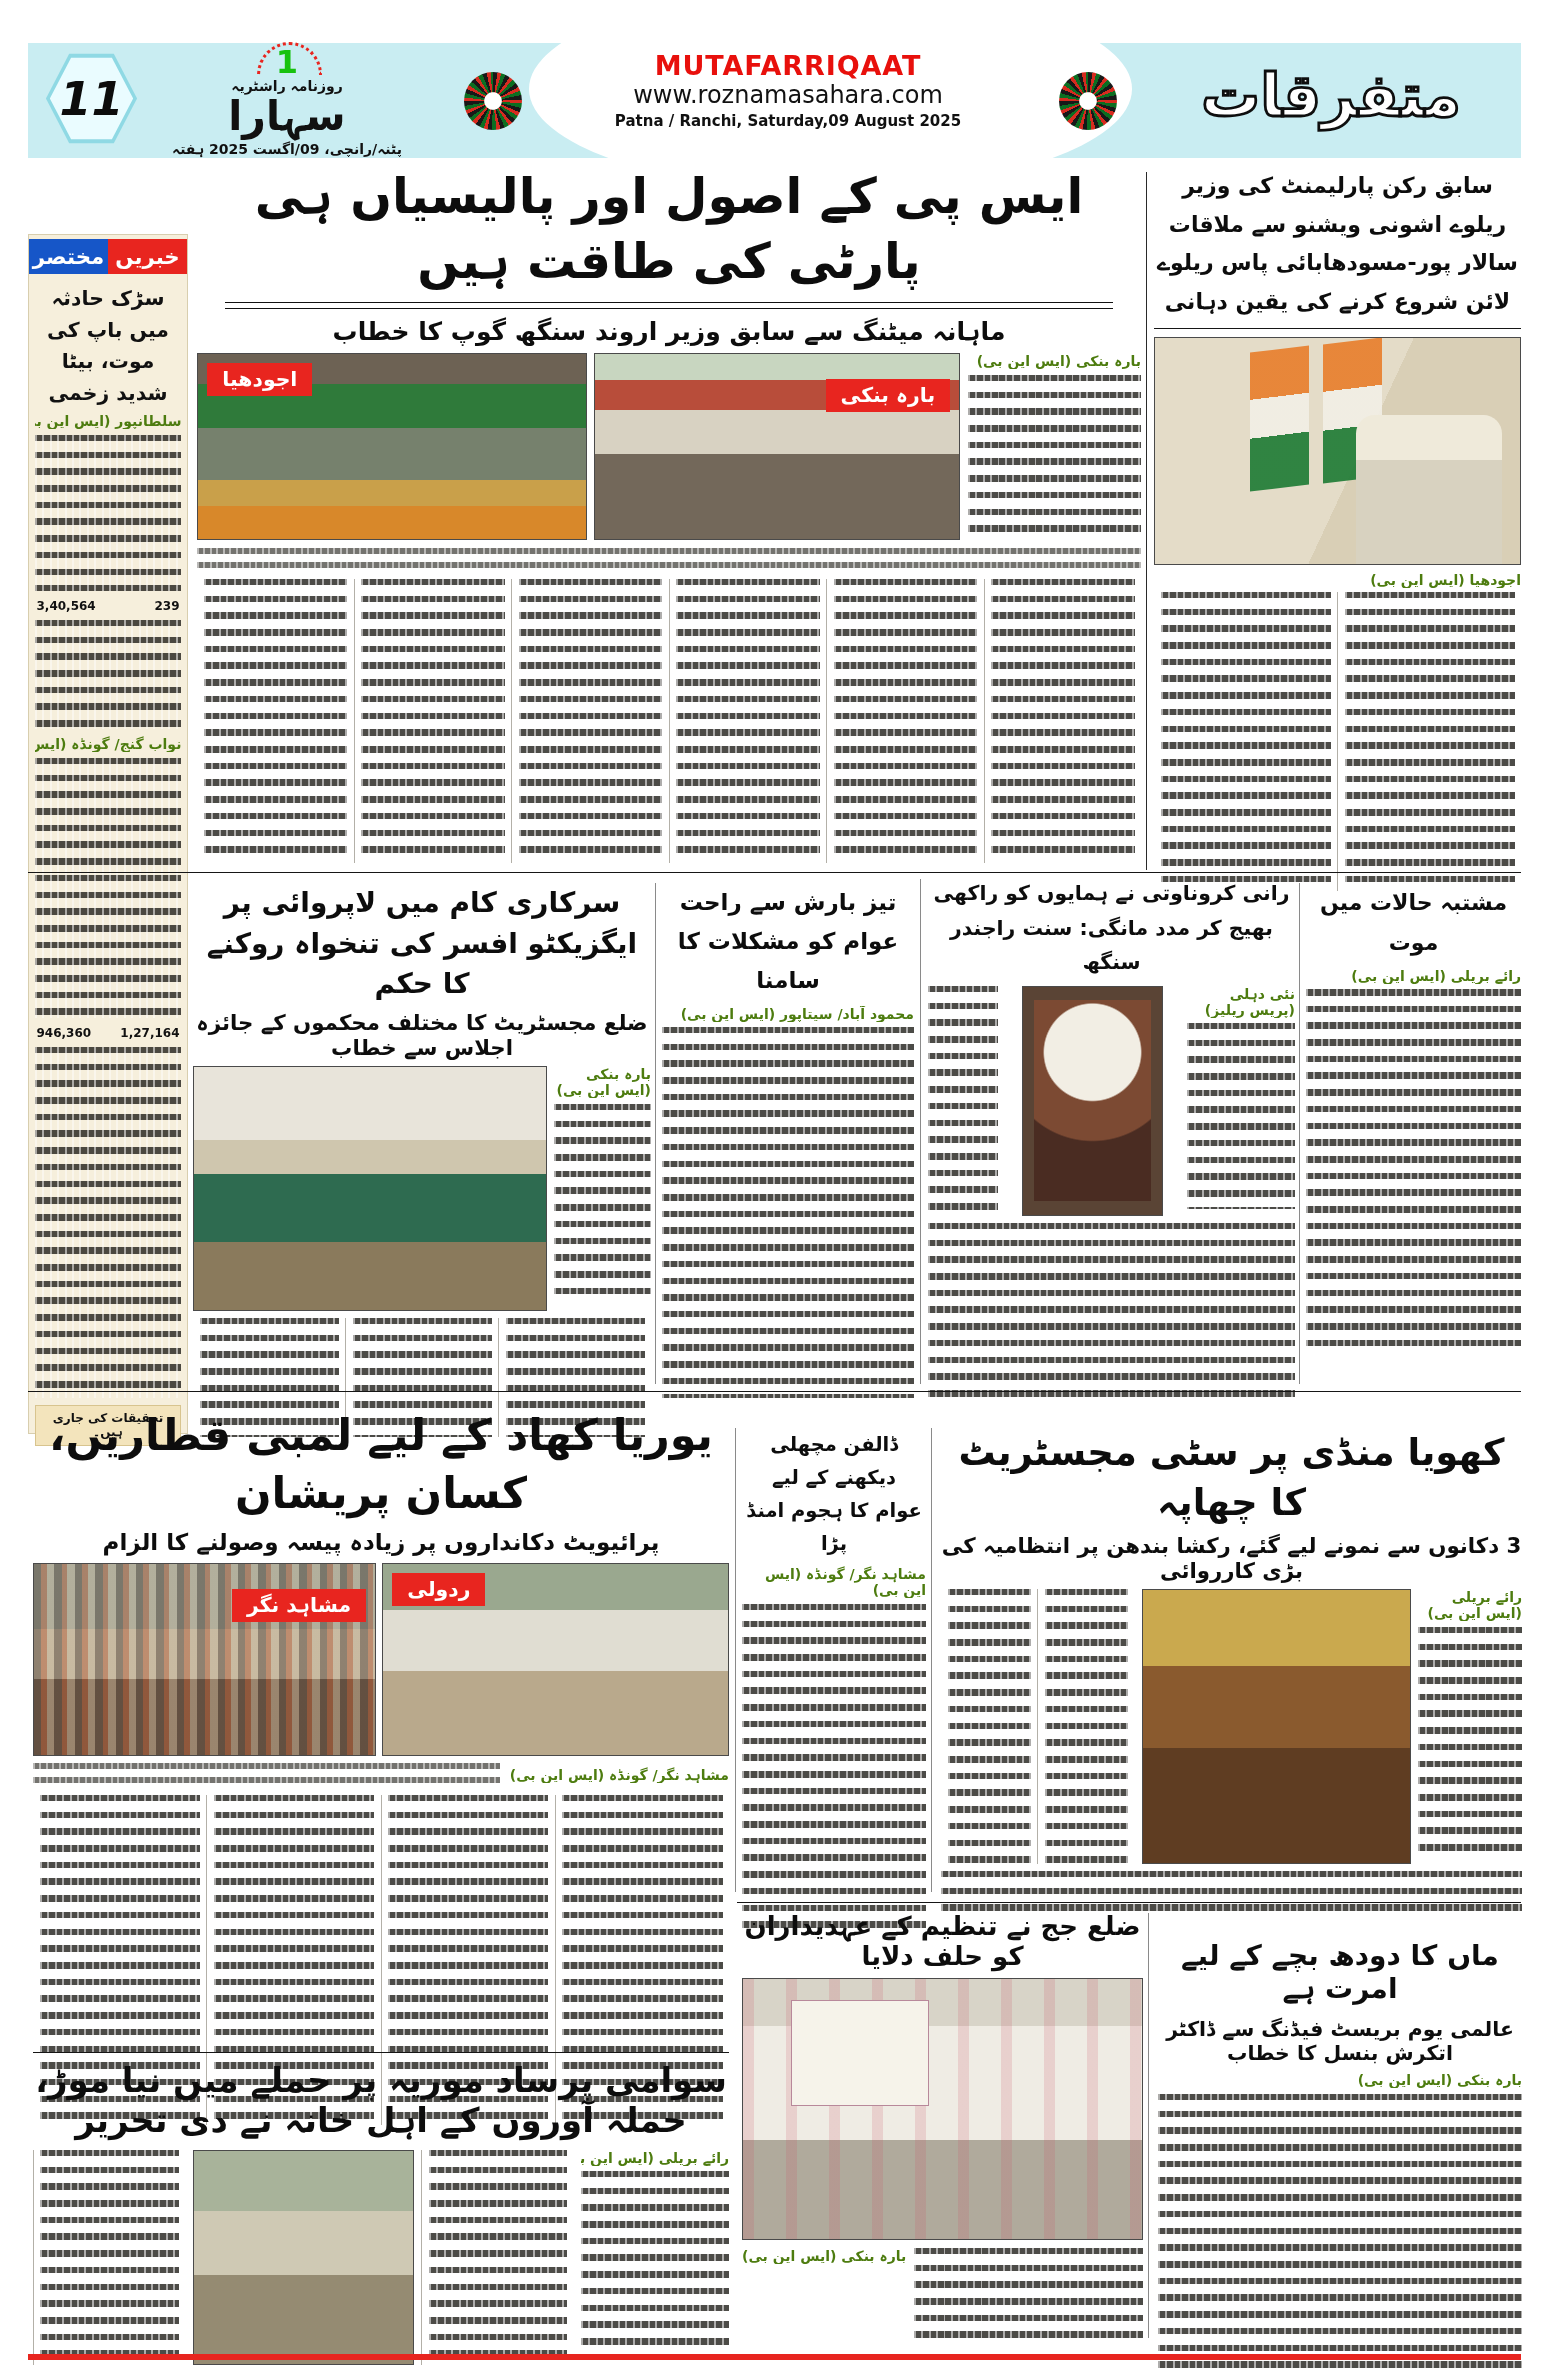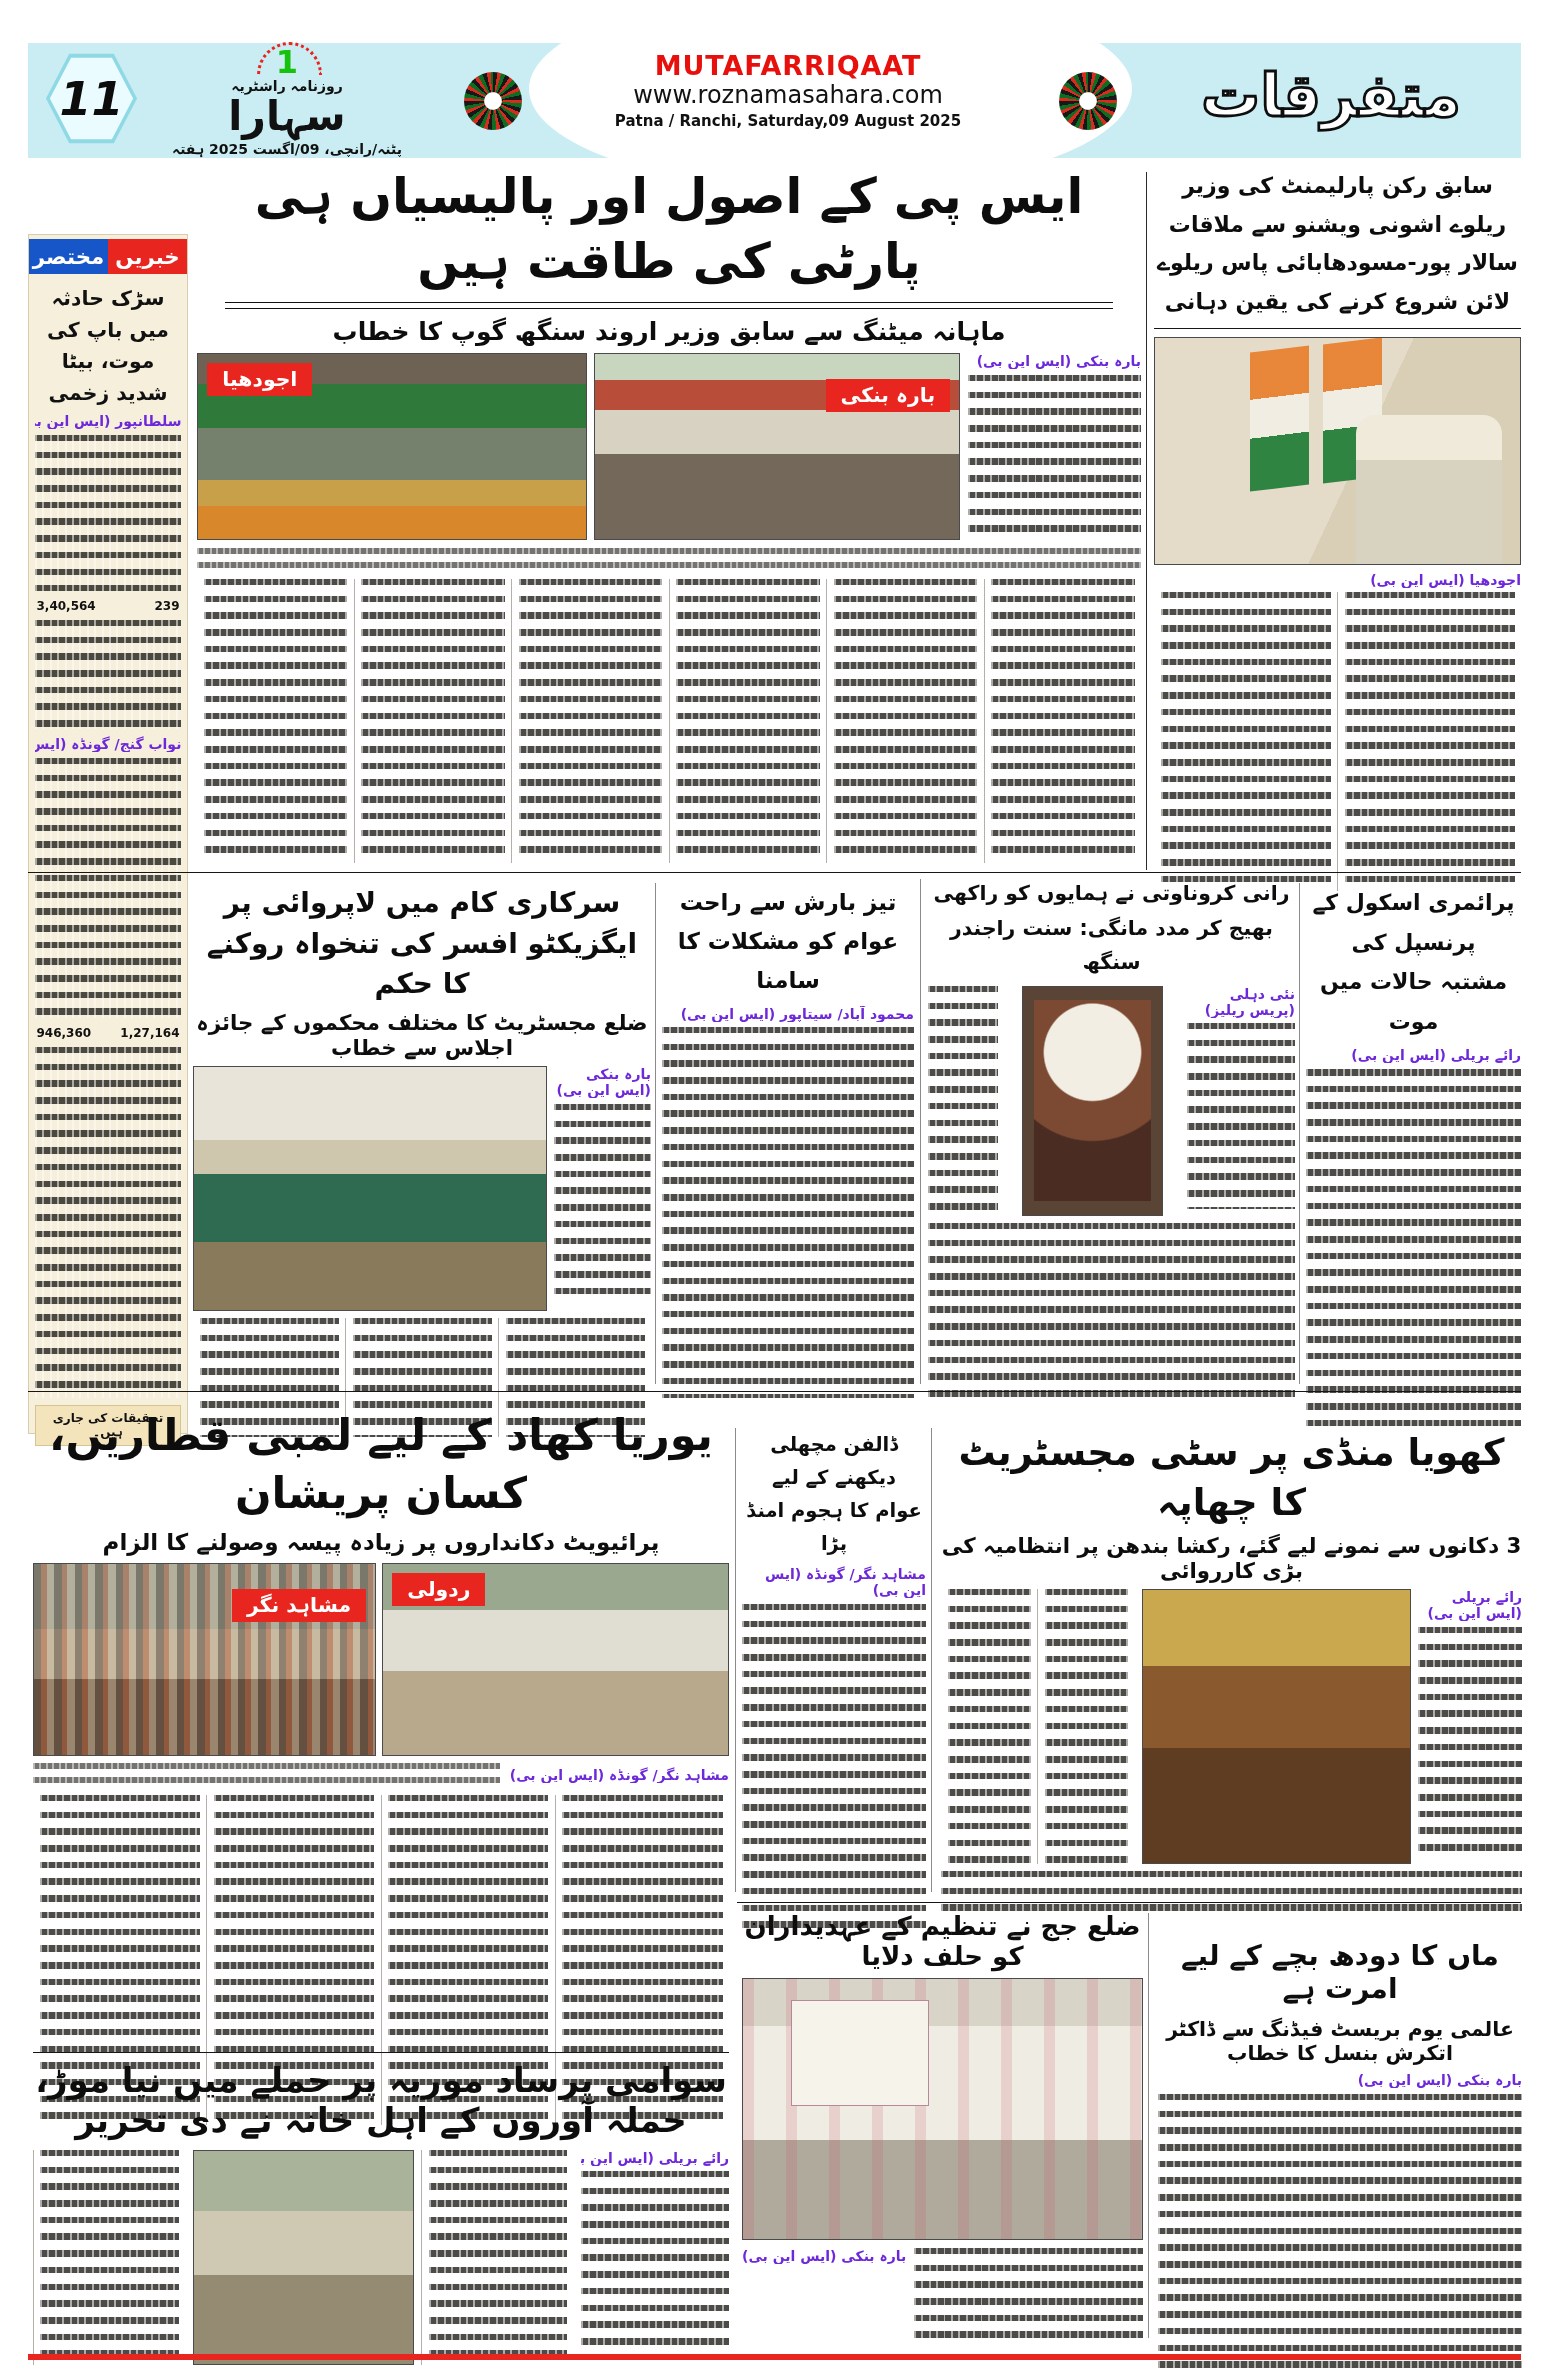--- a/index.html
+++ b/index.html
@@ -12,21 +12,21 @@
   .tx{background-image:
         repeating-linear-gradient(90deg, rgba(255,255,255,.55) 0 1.9px, rgba(255,255,255,0) 1.9px 7.4px),
         repeating-linear-gradient(180deg, #26241f 0 6.5px, rgba(0,0,0,0) 6.5px 16.7px);
       opacity:.82;}
   .cap{opacity:.7;background-image:
         repeating-linear-gradient(90deg, rgba(255,255,255,.5) 0 1.9px, rgba(255,255,255,0) 1.9px 6.5px),
         repeating-linear-gradient(180deg, #3a3833 0 5.6px, rgba(0,0,0,0) 5.6px 14px);}
   .tcols{display:flex;}
   .tcol{flex:1;padding:0 6.5px;}
   .tcol:not(:first-child){border-left:0.9px solid #b3b0a8;}
-  .byline{font-weight:bold;font-size:14px;direction:rtl;text-align:right;color:#6d28d9;
+  .byline{font-weight:bold;font-size:14px;direction:rtl;text-align:right;color:#4d7c0f;
           white-space:nowrap;overflow:hidden;}
   .photo{position:relative;border:0.9px solid #4a4a4a;overflow:hidden;}
   .badge{position:absolute;top:9.3px;background:#e8251f;color:#fff;font-weight:bold;
          font-size:20.4px;line-height:1.5;padding:0.9px 15px;direction:rtl;}
   .badge.tl{left:9.3px;} .badge.tr{right:9.3px;margin-top:16px;}
   .drule{height:5.6px;border-top:1.9px solid #111;border-bottom:0.9px solid #111;margin:7.4px 28px;}
   .hrule{border-top:1.9px solid #161616;}
   .vline{width:0;border-left:0.9px solid #2a2a2a;}
   .burst{width:58px;height:58px;border-radius:50%;
          background:radial-gradient(circle,#ffffff 0 8.3px, rgba(255,255,255,0) 9.3px),
@@ -208,21 +208,20 @@
       </div>
       <div style="flex:1;">
           <div class="tx" style="height:100%;"></div>
         </div>
     </div>
     <div class="tx" style="height:174px;margin-top:7.4px;"></div>
   </section>
 
   <div class="abs vline" style="left:1299px;top:883px;height:501px;border-left-color:#8a8a8a;"></div>
   <section class="abs" style="left:1306px;top:883px;width:215px;">
-    <h2 class="hl" style="font-size:22px;line-height:1.8;margin:0;">پرائمری اسکول کے پرنسپل کی</h2>
     <h2 class="hl" style="font-size:22px;line-height:1.8;margin:0 0 5.6px;">مشتبہ حالات میں موت</h2>
     <div class="byline">رائے بریلی (ایس این بی)</div>
     <div class="tx" style="height:364px;margin-top:5.6px;"></div>
   </section>
 
   <div class="abs hrule" style="left:28px;top:1391px;width:1493px;"></div>
 
   <section class="abs" style="left:33px;top:1406px;width:696px;">
     <h1 class="hl" style="font-size:43px;line-height:1.35;margin:0;">یوریا کھاد کے لیے لمبی قطاریں، کسان پریشان</h1>
     <h2 class="hl" style="font-size:23px;margin:7.4px 0;">پرائیویٹ دکانداروں پر زیادہ پیسہ وصولنے کا الزام</h2>

